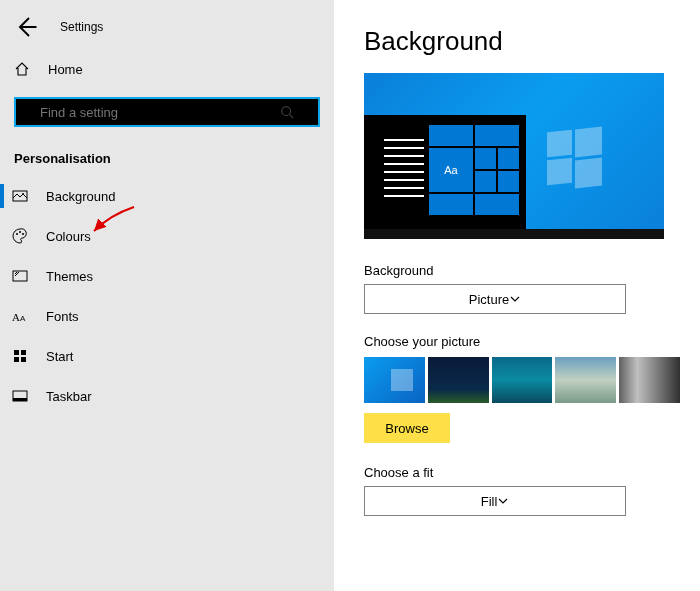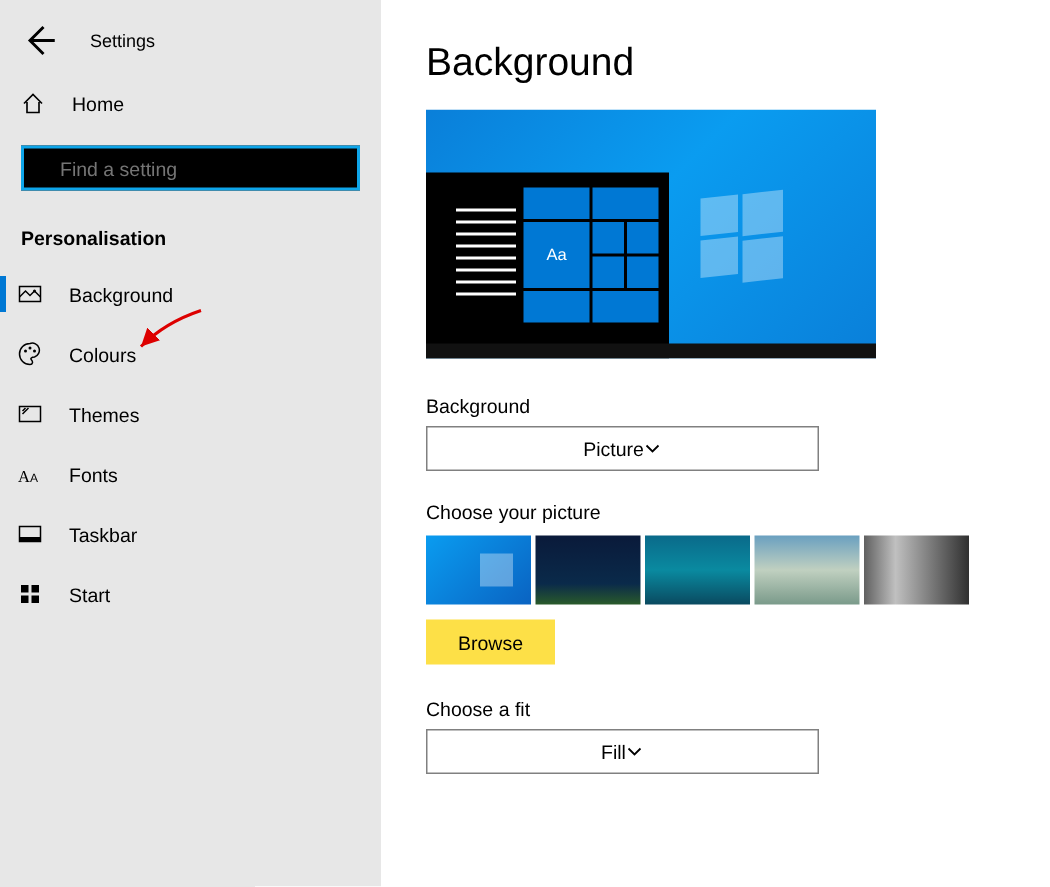--- a/index.html
+++ b/index.html
@@ -7,21 +7,21 @@
     font-family: "Segoe UI", Arial, sans-serif;
     font-size: 13px;
     color: #000;
     background: #fff;
     width: 700px;
     height: 591px;
     overflow: hidden;
     display: flex;
   }
   .sidebar {
-    width: 254px;
+    width: 334px;
     background: #e7e7e7;
     padding: 10px 0 0 0;
     position: relative;
   }
   .header-row {
     display: flex;
     align-items: center;
     padding: 5px 14px 12px 14px;
   }
   .back-btn {
@@ -204,33 +204,33 @@
   </div>
   <div class="nav-item">
     <svg viewBox="0 0 16 16">
         <text x="0" y="13" font-size="11" font-family="serif">A</text>
         <text x="8" y="13" font-size="8">A</text>
       </svg>
     <span>Fonts</span>
   </div>
   <div class="nav-item">
     <svg viewBox="0 0 16 16">
-        <rect x="1" y="3" width="14" height="10" stroke="#000" fill="none"></rect>
-        <rect x="1" y="10" width="14" height="3" fill="#000"></rect>
-      </svg>
-    <span>Taskbar</span>
-  </div>
-  <div class="nav-item">
-    <svg viewBox="0 0 16 16">
         <rect x="2" y="2" width="5" height="5" fill="#000"></rect>
         <rect x="9" y="2" width="5" height="5" fill="#000"></rect>
         <rect x="2" y="9" width="5" height="5" fill="#000"></rect>
         <rect x="9" y="9" width="5" height="5" fill="#000"></rect>
       </svg>
     <span>Start</span>
+  </div>
+  <div class="nav-item">
+    <svg viewBox="0 0 16 16">
+        <rect x="1" y="3" width="14" height="10" stroke="#000" fill="none"></rect>
+        <rect x="1" y="10" width="14" height="3" fill="#000"></rect>
+      </svg>
+    <span>Taskbar</span>
   </div>
 
   <svg class="arrow-annot" width="46" height="30">
     <defs>
         <marker id="ah" markerWidth="8" markerHeight="8" refX="6" refY="3" orient="auto">
           <path d="M0 0 L6 3 L0 6 Z" fill="#d00"></path>
         </marker>
       </defs>
     <path d="M44 2 Q20 10 4 26" stroke="#d00" stroke-width="2" fill="none" marker-end="url(#ah)"></path>
   </svg>

